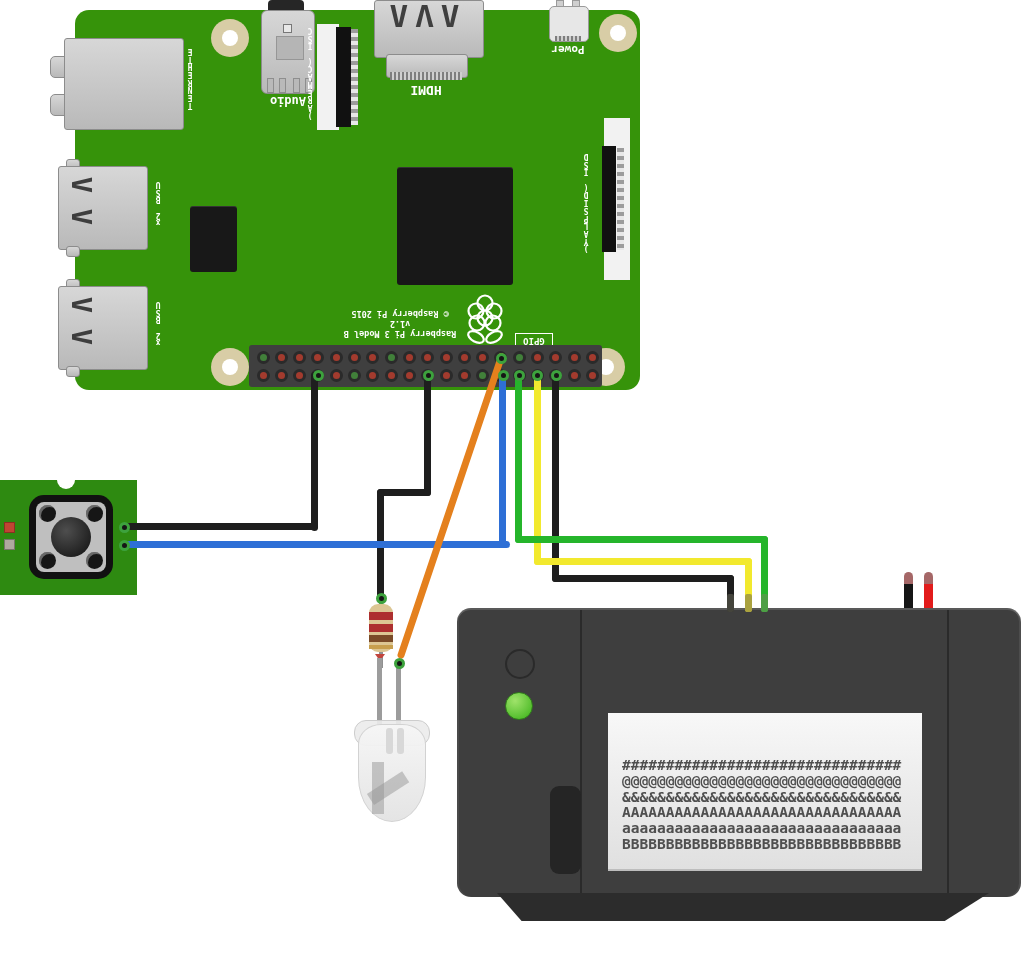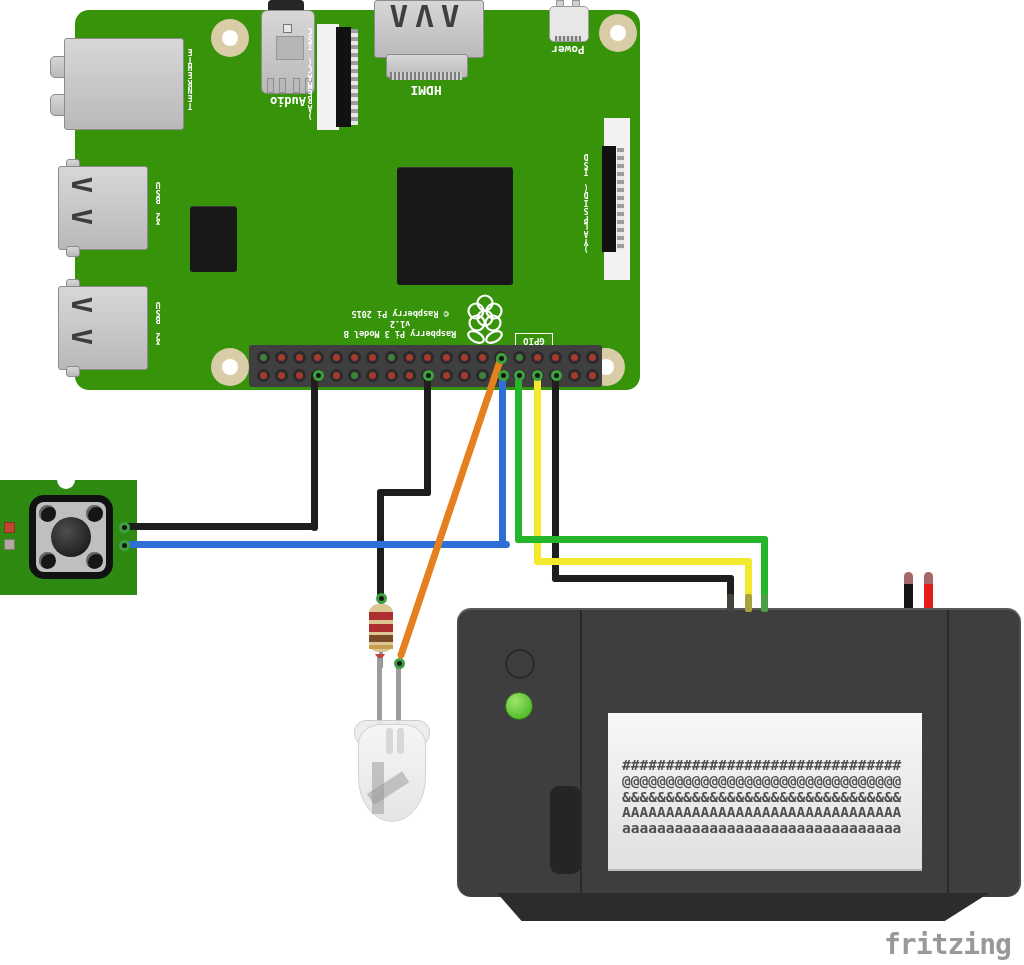--- a/index.html
+++ b/index.html
@@ -332,20 +332,21 @@
   <div class="abs" style="left:505px;top:649px;width:26px;height:26px;border-radius:50%;border:2px solid #2a2a2a;"></div>
   <div class="abs" style="left:505px;top:692px;width:26px;height:26px;border-radius:50%;background:radial-gradient(circle at 35% 30%,#9fe36a,#52bd2c 75%);border:1px solid #2f7a1a;"></div>
   <div class="abs" style="left:550px;top:786px;width:31px;height:88px;background:#252525;border-radius:9px;"></div>
   <div class="abs paper" style="left:608px;top:713px;width:314px;height:156px;"></div>
   <div class="abs paper-text" style="left:622px;top:758px;width:286px;">
       <div>################################</div>
       <div>@@@@@@@@@@@@@@@@@@@@@@@@@@@@@@@@</div>
       <div>&amp;&amp;&amp;&amp;&amp;&amp;&amp;&amp;&amp;&amp;&amp;&amp;&amp;&amp;&amp;&amp;&amp;&amp;&amp;&amp;&amp;&amp;&amp;&amp;&amp;&amp;&amp;&amp;&amp;&amp;&amp;&amp;</div>
       <div>AAAAAAAAAAAAAAAAAAAAAAAAAAAAAAAA</div>
       <div>aaaaaaaaaaaaaaaaaaaaaaaaaaaaaaaa</div>
+      <div>BBBBBBBBBBBBBBBBBBBBBBBBBBBBBBBB</div>
     </div>
   <div class="abs" style="left:497px;top:893px;width:492px;height:28px;background:#2c2c2c;clip-path:polygon(0 0,100% 0,91% 100%,5% 100%);"></div>
 
   <div class="abs" style="left:379px;top:590px;width:4px;height:18px;background:#909090;"></div>
   <div class="abs" style="left:379px;top:648px;width:4px;height:20px;background:#909090;"></div>
   <div class="abs" style="left:369px;top:604px;width:24px;height:48px;background:#dcc693;border-radius:9px;"></div>
   <div class="abs" style="left:369px;top:612px;width:24px;height:8px;background:#ad2f2f;"></div>
   <div class="abs" style="left:369px;top:624px;width:24px;height:8px;background:#ad2f2f;"></div>
   <div class="abs" style="left:369px;top:635px;width:24px;height:7px;background:#7a4b28;"></div>
   <div class="abs" style="left:369px;top:645px;width:24px;height:4px;background:#c79f4e;"></div>
@@ -393,15 +394,14 @@
   <div class="abs dot" style="left:375.5px;top:592.5px;"></div>
   <div class="abs dot" style="left:393.5px;top:657.5px;"></div>
 
   <div class="abs" style="left:354px;top:720px;width:74px;height:24px;background:rgba(236,236,236,.92);border:1px solid #cdcdcd;border-radius:12px;"></div>
   <div class="abs" style="left:358px;top:724px;width:66px;height:96px;background:linear-gradient(180deg,rgba(246,246,246,.96),rgba(226,226,226,.92));border:1px solid #d2d2d2;border-radius:30px 30px 44px 44px / 26px 26px 58px 58px;"></div>
   <div class="abs" style="left:386px;top:728px;width:7px;height:26px;background:#d8d8d8;border-radius:3px;"></div>
   <div class="abs" style="left:397px;top:728px;width:7px;height:26px;background:#d8d8d8;border-radius:3px;"></div>
   <div class="abs" style="left:372px;top:762px;width:12px;height:52px;background:rgba(150,150,150,.5);"></div>
   <div class="abs" style="left:374px;top:792px;width:42px;height:13px;background:rgba(150,150,150,.5);transform:rotate(-33deg);transform-origin:0 100%;"></div>
 
-  <div class="abs logo" style="left:884px;top:928px;">fritzing</div>
 
 </div>
 
 </body></html>

